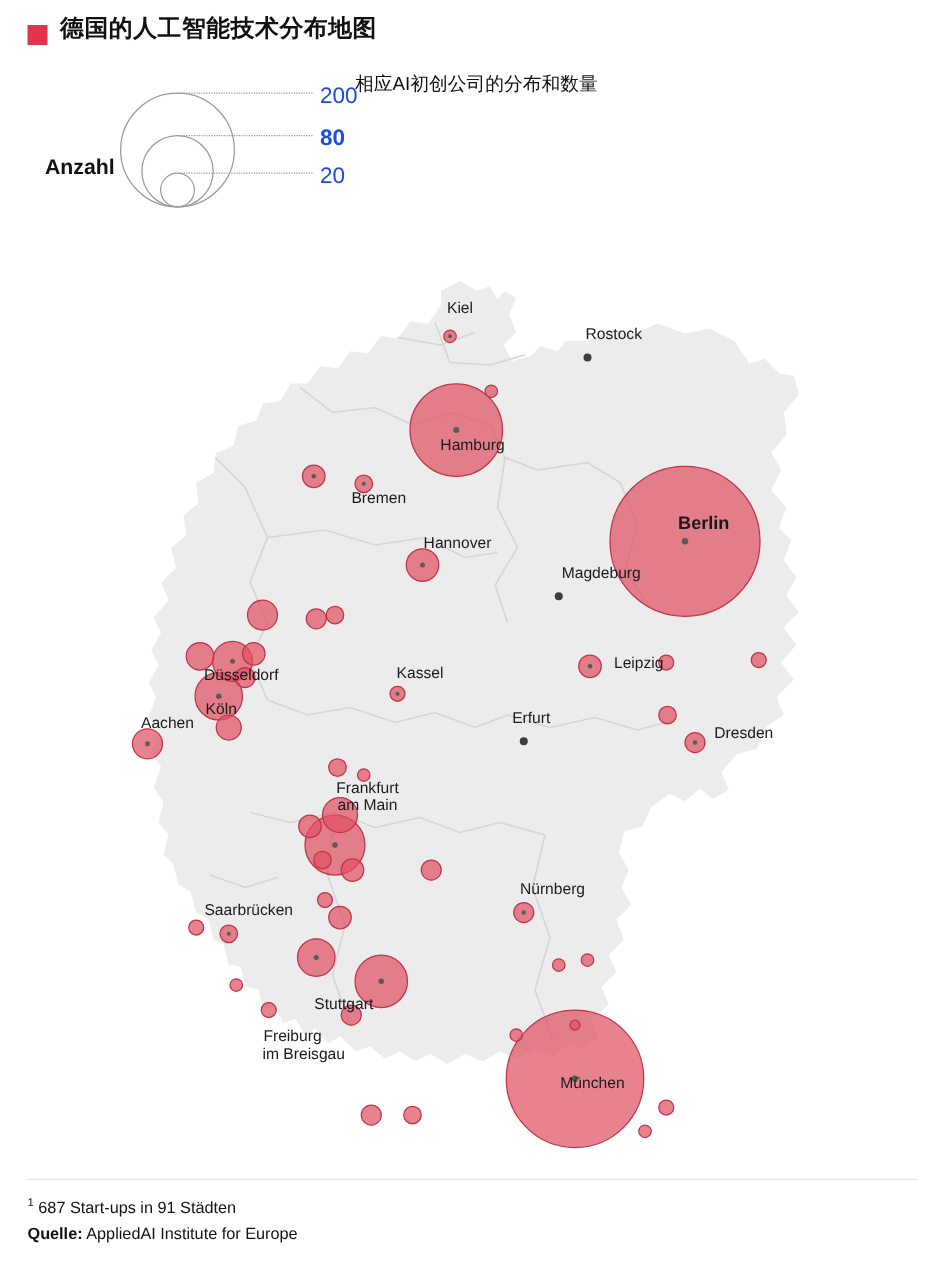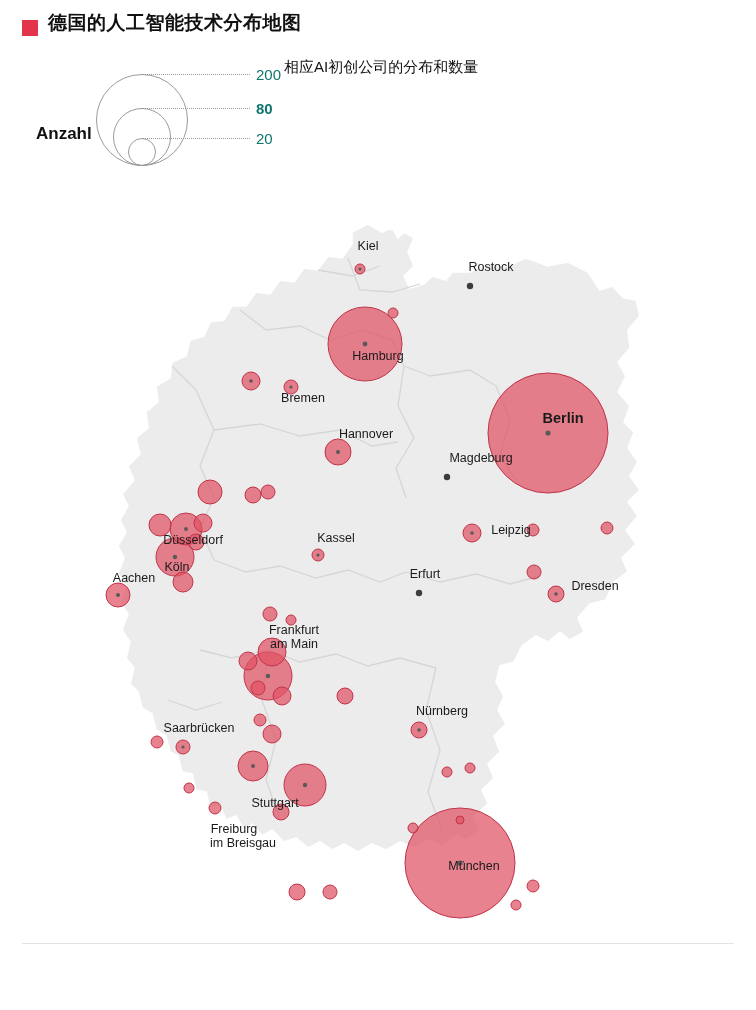--- a/index.html
+++ b/index.html
@@ -54,22 +54,22 @@
     border-radius: 50%;
     background: transparent;
   }
   .legend-leader {
     position: absolute;
     border-top: 1px dotted #9a9a9a;
     height: 0;
   }
   .legend-value {
     position: absolute;
-    font-size: 15px;
-    color: #0f766e;
+    font-size: 18px;
+    color: #1d4ed8;
   }
   .legend-caption {
     position: absolute;
     left: 284px; top: 58px;
     font-size: 15px;
     color: #111111;
   }
 
   
   .map-wrap {
@@ -297,14 +297,24 @@
         <text class="city-label" x="199" y="552" text-anchor="middle">Saarbrücken</text>
         <text class="city-label" x="275" y="627" text-anchor="middle">Stuttgart</text>
         <text class="city-label" x="234" y="653" text-anchor="middle">Freiburg</text>
         <text class="city-label" x="243" y="667" text-anchor="middle">im Breisgau</text>
         <text class="city-label" x="474" y="690" text-anchor="middle">München</text>
       </g>
     </svg>
   </div>
 
   <div class="hairline"></div>
+  <div class="footer">
+    <div class="footnote">
+      <sup>1</sup>
+      <span>687 Start-ups in 91 Städten</span>
+    </div>
+    <div class="source">
+      <b>Quelle:</b>
+      <span>AppliedAI Institute for Europe</span>
+    </div>
+  </div>
 
 </div>
 
 </body></html>

